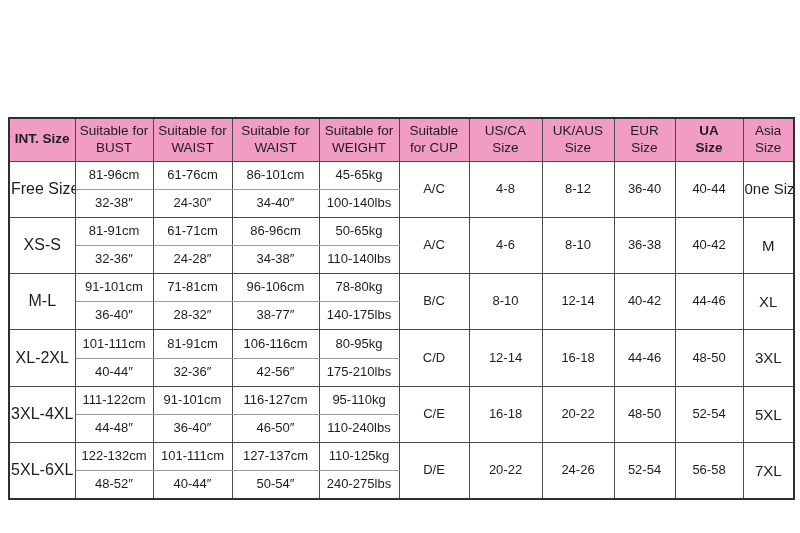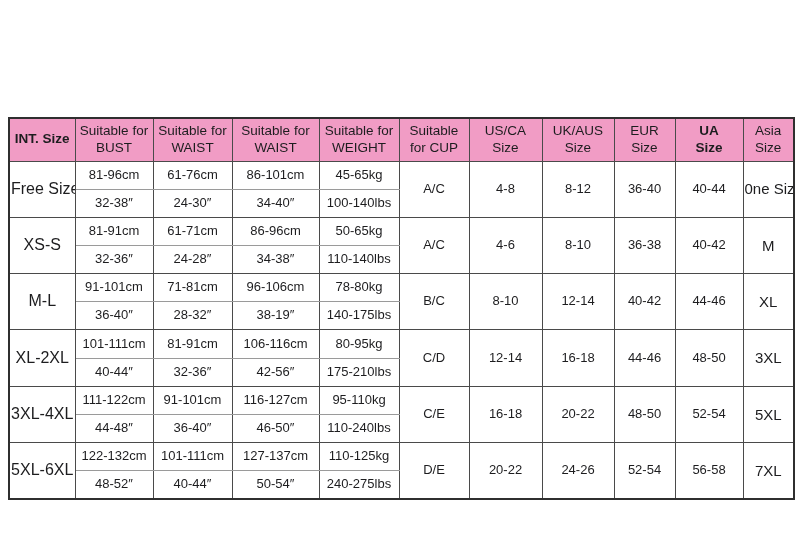--- a/index.html
+++ b/index.html
@@ -165,21 +165,21 @@
       <td rowspan="2">B/C</td>
       <td rowspan="2">8-10</td>
       <td rowspan="2">12-14</td>
       <td rowspan="2">40-42</td>
       <td rowspan="2">44-46</td>
       <td rowspan="2" class="asia">XL</td>
     </tr>
     <tr>
       <td>36-40″</td>
       <td>28-32″</td>
-      <td>38-19″</td>
+      <td>38-77″</td>
       <td>140-175lbs</td>
     </tr>
 
     <tr>
       <td class="size" rowspan="2">XL-2XL</td>
       <td class="sub">101-111cm</td>
       <td class="sub">81-91cm</td>
       <td class="sub">106-116cm</td>
       <td class="sub">80-95kg</td>
       <td rowspan="2">C/D</td>

